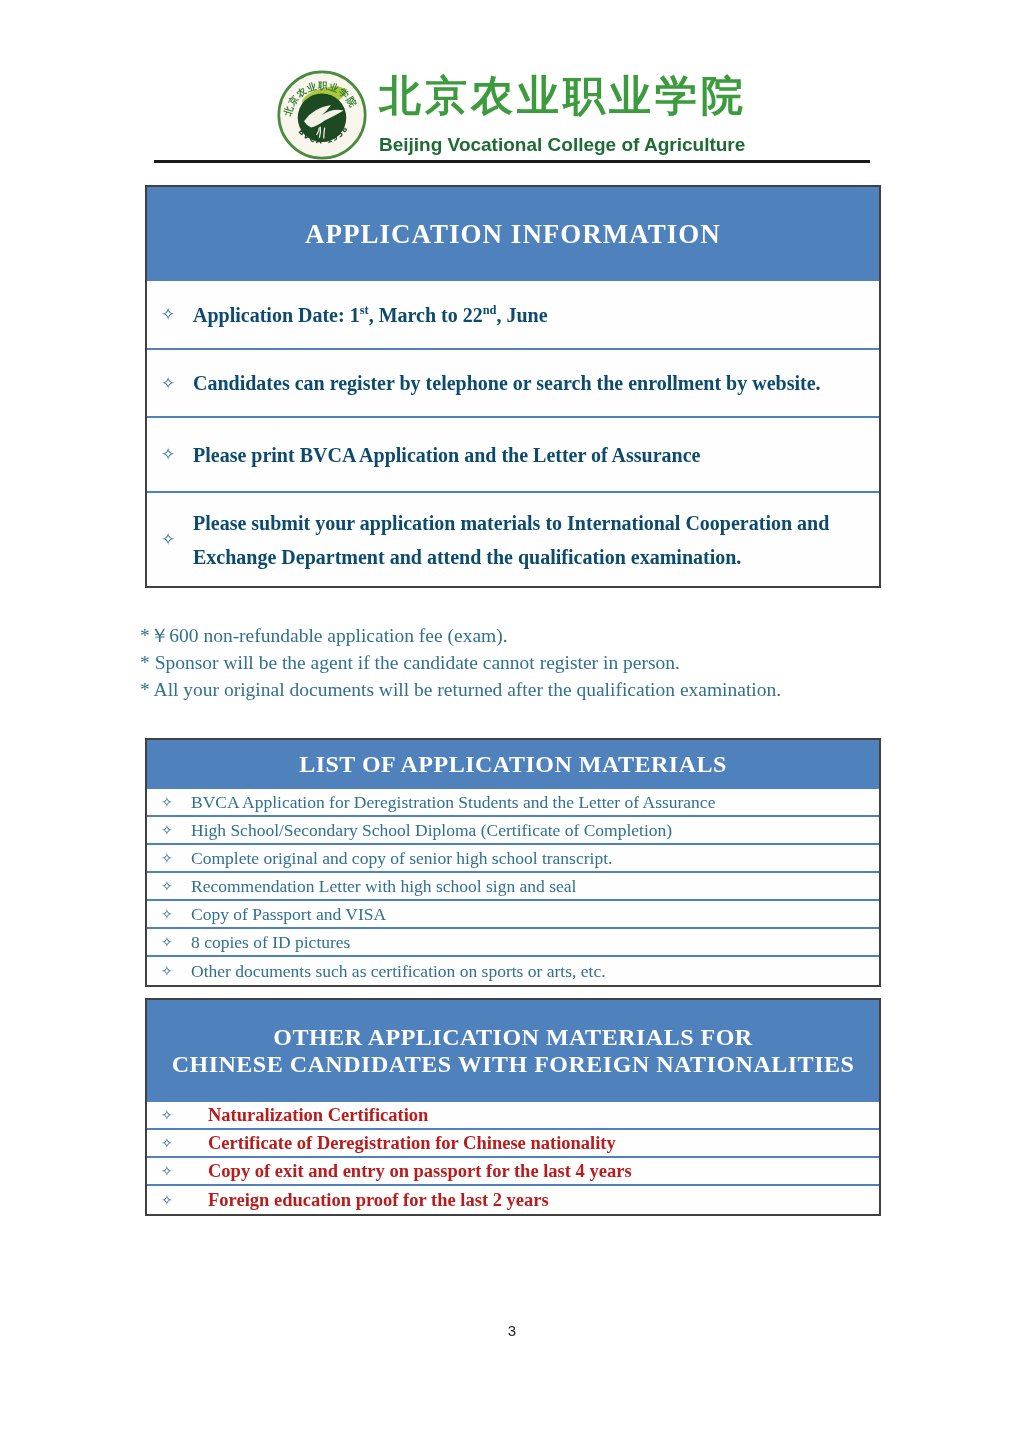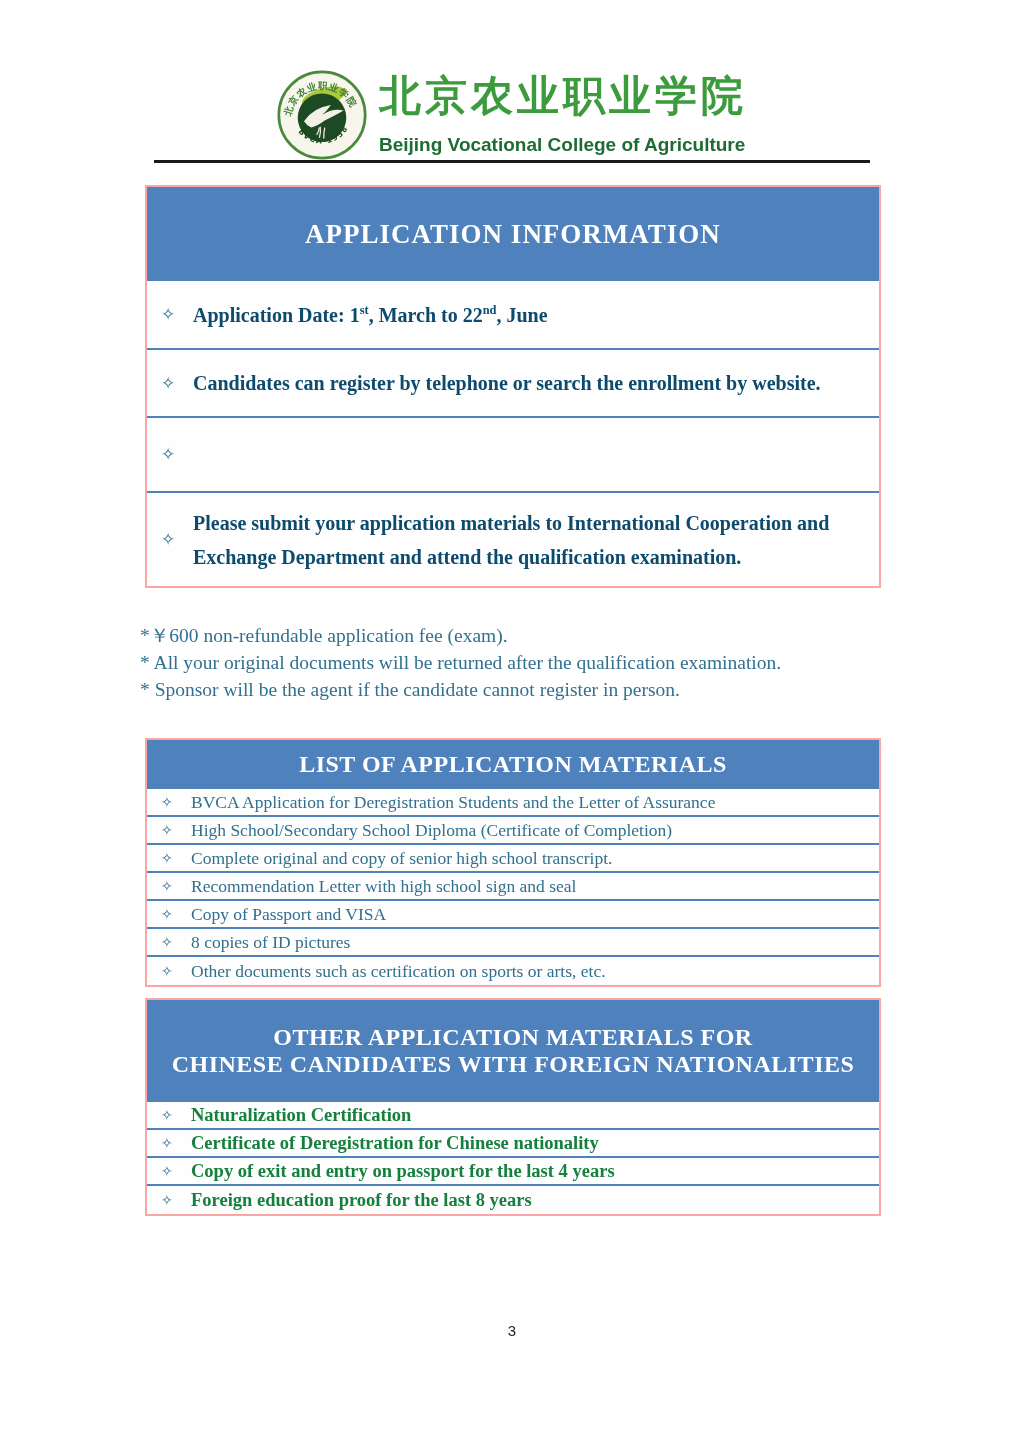--- a/index.html
+++ b/index.html
@@ -31,21 +31,21 @@
     line-height:24px; margin-top:14px;
   }
   .head-rule {
     position:absolute; top:160px; left:154px; width:716px;
     border-top:3px solid #1a1a1a;
   }
 
   
   .blue-table {
     position:absolute; left:145px; width:736px;
-    border:2px solid #fca5a5; background:#fefefe;
+    border:2px solid #404040; background:#fefefe;
   }
   .blue-head {
     background:#4f81bd; color:#ffffff;
     display:flex; flex-direction:column; justify-content:center; align-items:center;
     text-align:center; font-weight:bold;
   }
   .row {
     display:flex; align-items:center;
     border-bottom:2px solid #4f81bd;
     background:#fefefe;
@@ -79,21 +79,21 @@
   .t2 .blue-head { height:49px; font-size:24px; letter-spacing:0.5px; }
   .t2 .row { min-height:28px; border-bottom-width:2px; }
   .t2 .bullet { font-size:14px; flex-basis:44px; }
   .t2 .row-text { font-size:17.5px; font-weight:normal; color:#31708f; }
 
   
   .t3 { top:998px; }
   .t3 .blue-head { padding:24px 0; font-size:24px; letter-spacing:0.5px; }
   .t3 .row { min-height:28px; }
   .t3 .bullet { font-size:14px; flex-basis:44px; }
-  .t3 .row-text { font-size:18.5px; font-weight:bold; color:#15803d; }
+  .t3 .row-text { font-size:18.5px; font-weight:bold; color:#b91c1c;margin-left:17px; }
 
   
   .page-number {
     position:absolute; top:1322px; left:0; right:0;
     text-align:center; font-size:15px; color:#222222;
     font-family:"Liberation Sans", sans-serif;
   }
 </style>
 </head>
 <body>
@@ -139,32 +139,33 @@
       <span class="row-text"><span>Application Date: 1</span><sup>st</sup><span>, March to 22</span><sup>nd</sup><span>, June</span></span>
     </div>
 
     <div class="row r2">
       <span class="bullet">✧</span>
       <span class="row-text">Candidates can register by telephone or search the enrollment by website.</span>
     </div>
 
     <div class="row r3">
       <span class="bullet">✧</span>
+      <span class="row-text">Please print BVCA Application and the Letter of Assurance</span>
     </div>
 
     <div class="row r4">
       <span class="bullet">✧</span>
       <span class="row-text">Please submit your application materials to International Cooperation and Exchange Department and attend the qualification examination.</span>
     </div>
   </div>
 
   <div class="notes">
     <div>*￥600 non-refundable application fee (exam).</div>
+    <div>* Sponsor will be the agent if the candidate cannot register in person.</div>
     <div>* All your original documents will be returned after the qualification examination.</div>
-    <div>* Sponsor will be the agent if the candidate cannot register in person.</div>
   </div>
 
   <div class="blue-table t2">
     <div class="blue-head">
       <span>LIST OF APPLICATION MATERIALS</span>
     </div>
 
     <div class="row">
       <span class="bullet">✧</span>
       <span class="row-text">BVCA Application for Deregistration Students and the Letter of Assurance</span>
@@ -208,19 +209,19 @@
     <div class="row">
       <span class="bullet">✧</span>
       <span class="row-text">Certificate of Deregistration for Chinese nationality</span>
     </div>
     <div class="row">
       <span class="bullet">✧</span>
       <span class="row-text">Copy of exit and entry on passport for the last 4 years</span>
     </div>
     <div class="row">
       <span class="bullet">✧</span>
-      <span class="row-text">Foreign education proof for the last 8 years</span>
+      <span class="row-text">Foreign education proof for the last 2 years</span>
     </div>
   </div>
 
   <div class="page-number">3</div>
 
 </div>
 
 </body></html>

